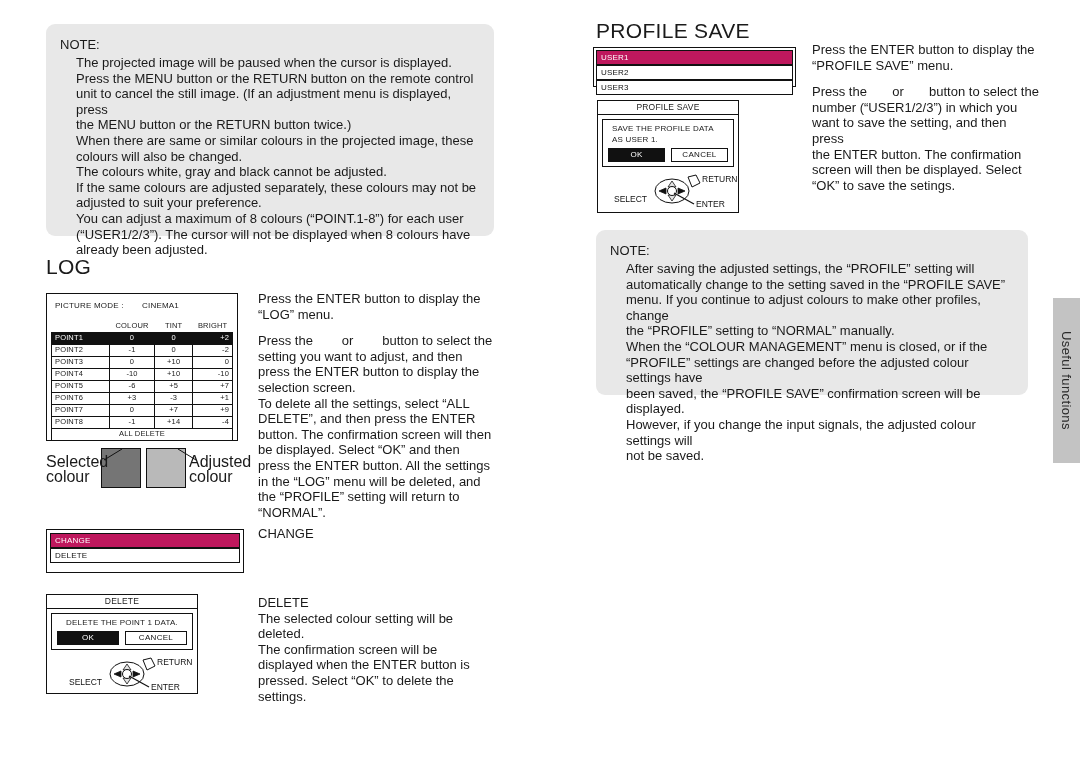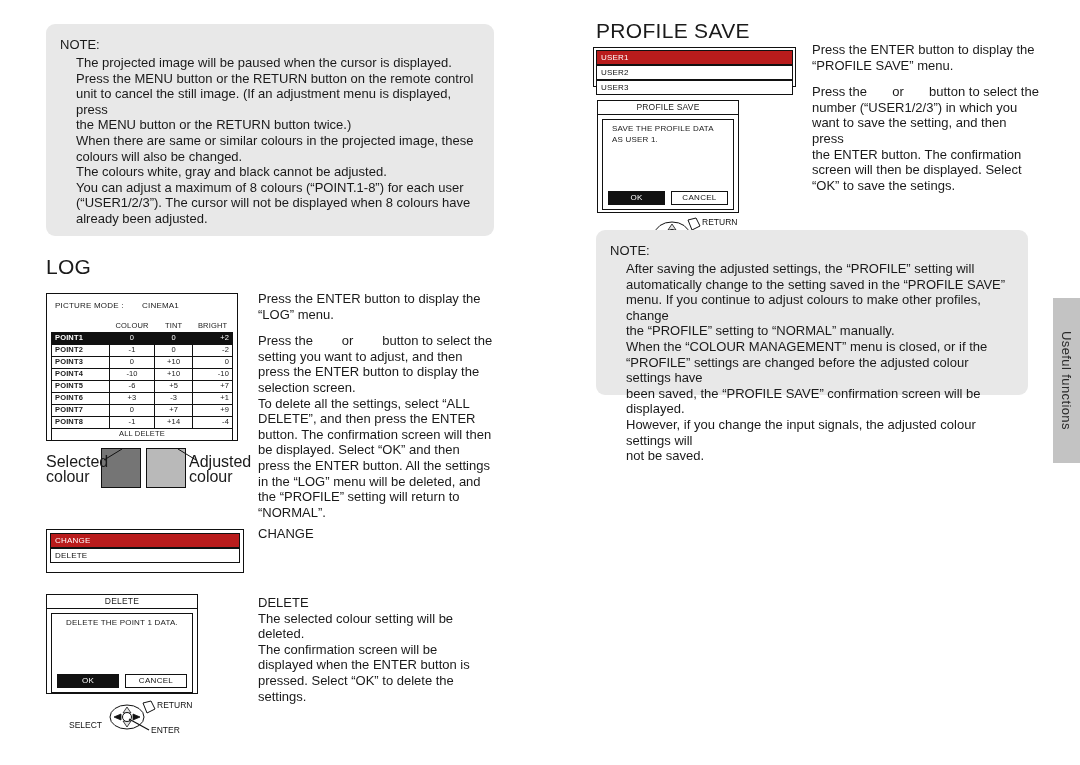--- a/index.html
+++ b/index.html
@@ -67,21 +67,21 @@
   .osd-row {
     border: 1px solid #111;
     box-sizing: border-box;
     font-size: 8px;
     line-height: 11px;
     padding: 1px 4px;
     letter-spacing: .2px;
     background: #fff;
     color: #111;
   }
-  .osd-row.sel { background: #b91c1c; color: #fff; }
+  .osd-row.sel { background: #be185d; color: #fff; }
 
   
   #log-screen { left: 46px; top: 293px; width: 192px; height: 148px; padding: 4px; }
   .pm-line {
     font-size: 8px;
     letter-spacing: .2px;
     padding: 3px 2px 0 4px;
     line-height: 10px;
   }
   table.log-table {
@@ -95,21 +95,21 @@
     line-height: 10px;
     font-weight: normal;
     letter-spacing: .15px;
     padding: 0 3px;
     height: 12px;
     box-sizing: border-box;
   }
   table.log-table thead th { border: none; text-align: center; }
   table.log-table thead th.lbl { text-align: left; }
   table.log-table tbody td { border: 1px solid #111; text-align: center; }
-  table.log-table tbody td.lbl { text-align: left; font-weight: bold; }
+  table.log-table tbody td.lbl { text-align: left; }
   table.log-table tbody td.num { text-align: center; }
   table.log-table tbody td.last { text-align: right; }
   table.log-table tr.sel td { background: #111; color: #fff; border-color:#111; }
   td.alldel { text-align: center; }
 
   
   .swatch {
     position: absolute;
     width: 40px; height: 40px;
     border: 1.5px solid #111;
@@ -149,21 +149,20 @@
   .osd-btn {
     flex: 1;
     border: 1.2px solid #111;
     text-align: center;
     font-size: 8px;
     line-height: 12px;
     letter-spacing: .3px;
     box-sizing: border-box;
     background: #fff;
     color: #111;
-    margin-top: 43px;
   }
   .osd-btn.sel { background: #111; color: #fff; }
 
   .navpad-wrap { position: relative; width: 100%; height: 40px; }
   .navpad-wrap svg { position: absolute; }
 
   
   #user-list { left: 593px; top: 47px; width: 203px; height: 40px; padding: 2px; }
   #profile-dialog { left: 597px; top: 100px; width: 142px; height: 113px; }
 
@@ -191,20 +190,22 @@
 
 <div class="note-box" id="note-top" style="left:46px; top:24px; width:448px; height:212px; padding:12px 14px;">
   <div class="note-title">NOTE:</div>
   <div class="note-line">The projected image will be paused when the cursor is displayed.</div>
   <div class="note-line">Press the MENU button or the RETURN button on the remote control
 unit to cancel the still image. (If an adjustment menu is displayed, press
 the MENU button or the RETURN button twice.)</div>
   <div class="note-line">When there are same or similar colours in the projected image, these
 colours will also be changed.</div>
   <div class="note-line">The colours white, gray and black cannot be adjusted.</div>
+  <div class="note-line">If the same colours are adjusted separately, these colours may not be
+adjusted to suit your preference.</div>
   <div class="note-line">You can adjust a maximum of 8 colours (“POINT.1-8”) for each user
 (“USER1/2/3”). The cursor will not be displayed when 8 colours have
 already been adjusted.</div>
 </div>
 
 <div class="sect-title" style="left:46px; top:255px;">LOG</div>
 
 <div class="osd" id="log-screen">
   <div class="pm-line">
     <span>PICTURE MODE  :</span>

